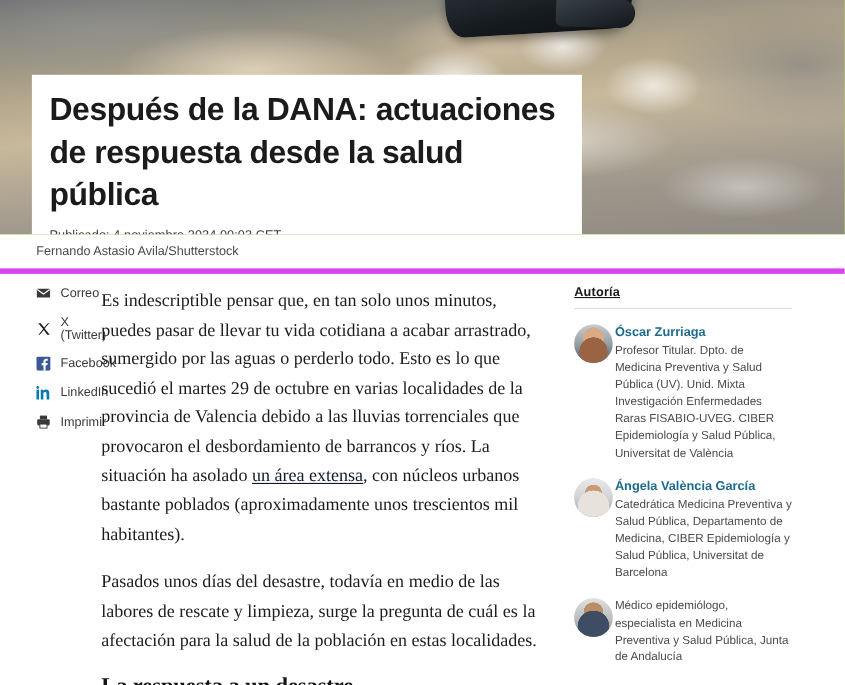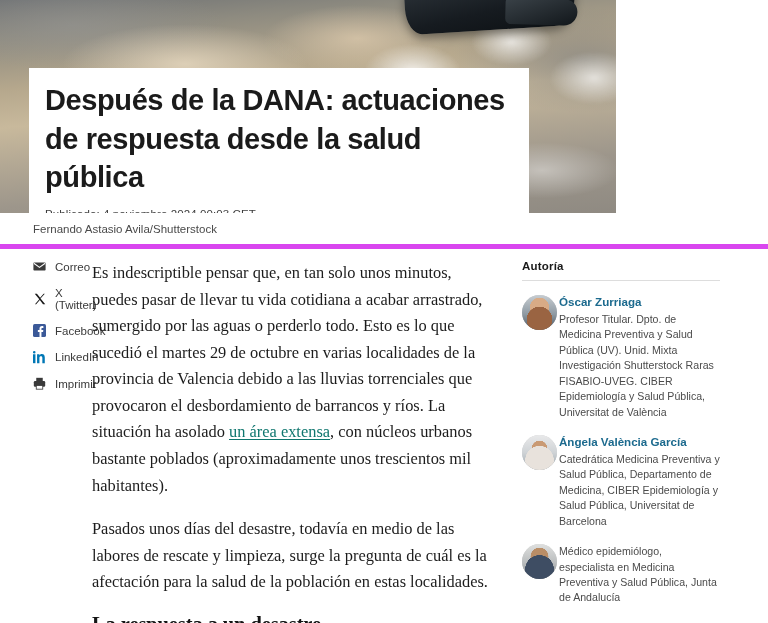--- a/index.html
+++ b/index.html
@@ -10,21 +10,21 @@
     height: 623px;
     overflow: hidden;
     background: #ffffff;
     font-family: "Liberation Sans", sans-serif;
     color: #1a1a1a;
   }
 
   
   .hero {
     position: relative;
-    width: 616px;
+    width: 768px;
     height: 213px;
     overflow: hidden;
     background: #84cc16;
   }
   .hero-photo {
     position: absolute;
     inset: 0;
     background-color: #9b9287;
     background-image:
       radial-gradient(ellipse 120px 42px at 18% 72%, rgba(255,255,255,.55), rgba(255,255,255,0) 70%),
@@ -142,39 +142,40 @@
 
   
   .article-col p {
     font-family: "Liberation Serif", serif;
     font-size: 16.4px;
     line-height: 1.62;
     color: #1c1c1c;
     margin-bottom: 17px;
   }
   .article-col a.inline {
-    color: #0f766e;
+    color: #0f172a;
     text-underline-offset: 2px;
   }
   .article-col h2 {
     font-family: "Liberation Serif", serif;
     font-size: 20.5px;
     font-weight: 700;
     color: #141414;
     margin: 11px 0 13px 0;
     letter-spacing: -0.1px;
   }
 
   
   .authors-title {
     font-size: 11.5px;
     font-weight: 700;
     color: #1a1a1a;
     letter-spacing: .2px;
     margin-bottom: 8px;
+    text-decoration: underline;
   }
   .authors-rule {
     height: 1px;
     background: #dddddd;
     margin-bottom: 14px;
   }
   .author {
     display: flex;
     gap: 2px;
     margin-bottom: 15px;
@@ -305,21 +306,21 @@
   <div class="authors-col">
     <div class="authors-title">Autoría</div>
     <div class="authors-rule"></div>
 
     <div class="author">
       <div class="avatar av1">
           <i></i>
         </div>
       <div class="author-body">
         <div class="author-name">Óscar Zurriaga</div>
-        <div class="author-bio">Profesor Titular. Dpto. de Medicina Preventiva y Salud Pública (UV). Unid. Mixta Investigación Shutterstock Raras FISABIO-UVEG. CIBER Epidemiología y Salud Pública, Universitat de València</div>
+        <div class="author-bio">Profesor Titular. Dpto. de Medicina Preventiva y Salud Pública (UV). Unid. Mixta Investigación Enfermedades Raras FISABIO-UVEG. CIBER Epidemiología y Salud Pública, Universitat de València</div>
       </div>
     </div>
 
     <div class="author">
       <div class="avatar av2">
           <i></i>
         </div>
       <div class="author-body">
         <div class="author-name">Ángela València García</div>
         <div class="author-bio">Catedrática Medicina Preventiva y Salud Pública, Departamento de Medicina, CIBER Epidemiología y Salud Pública, Universitat de Barcelona</div>

